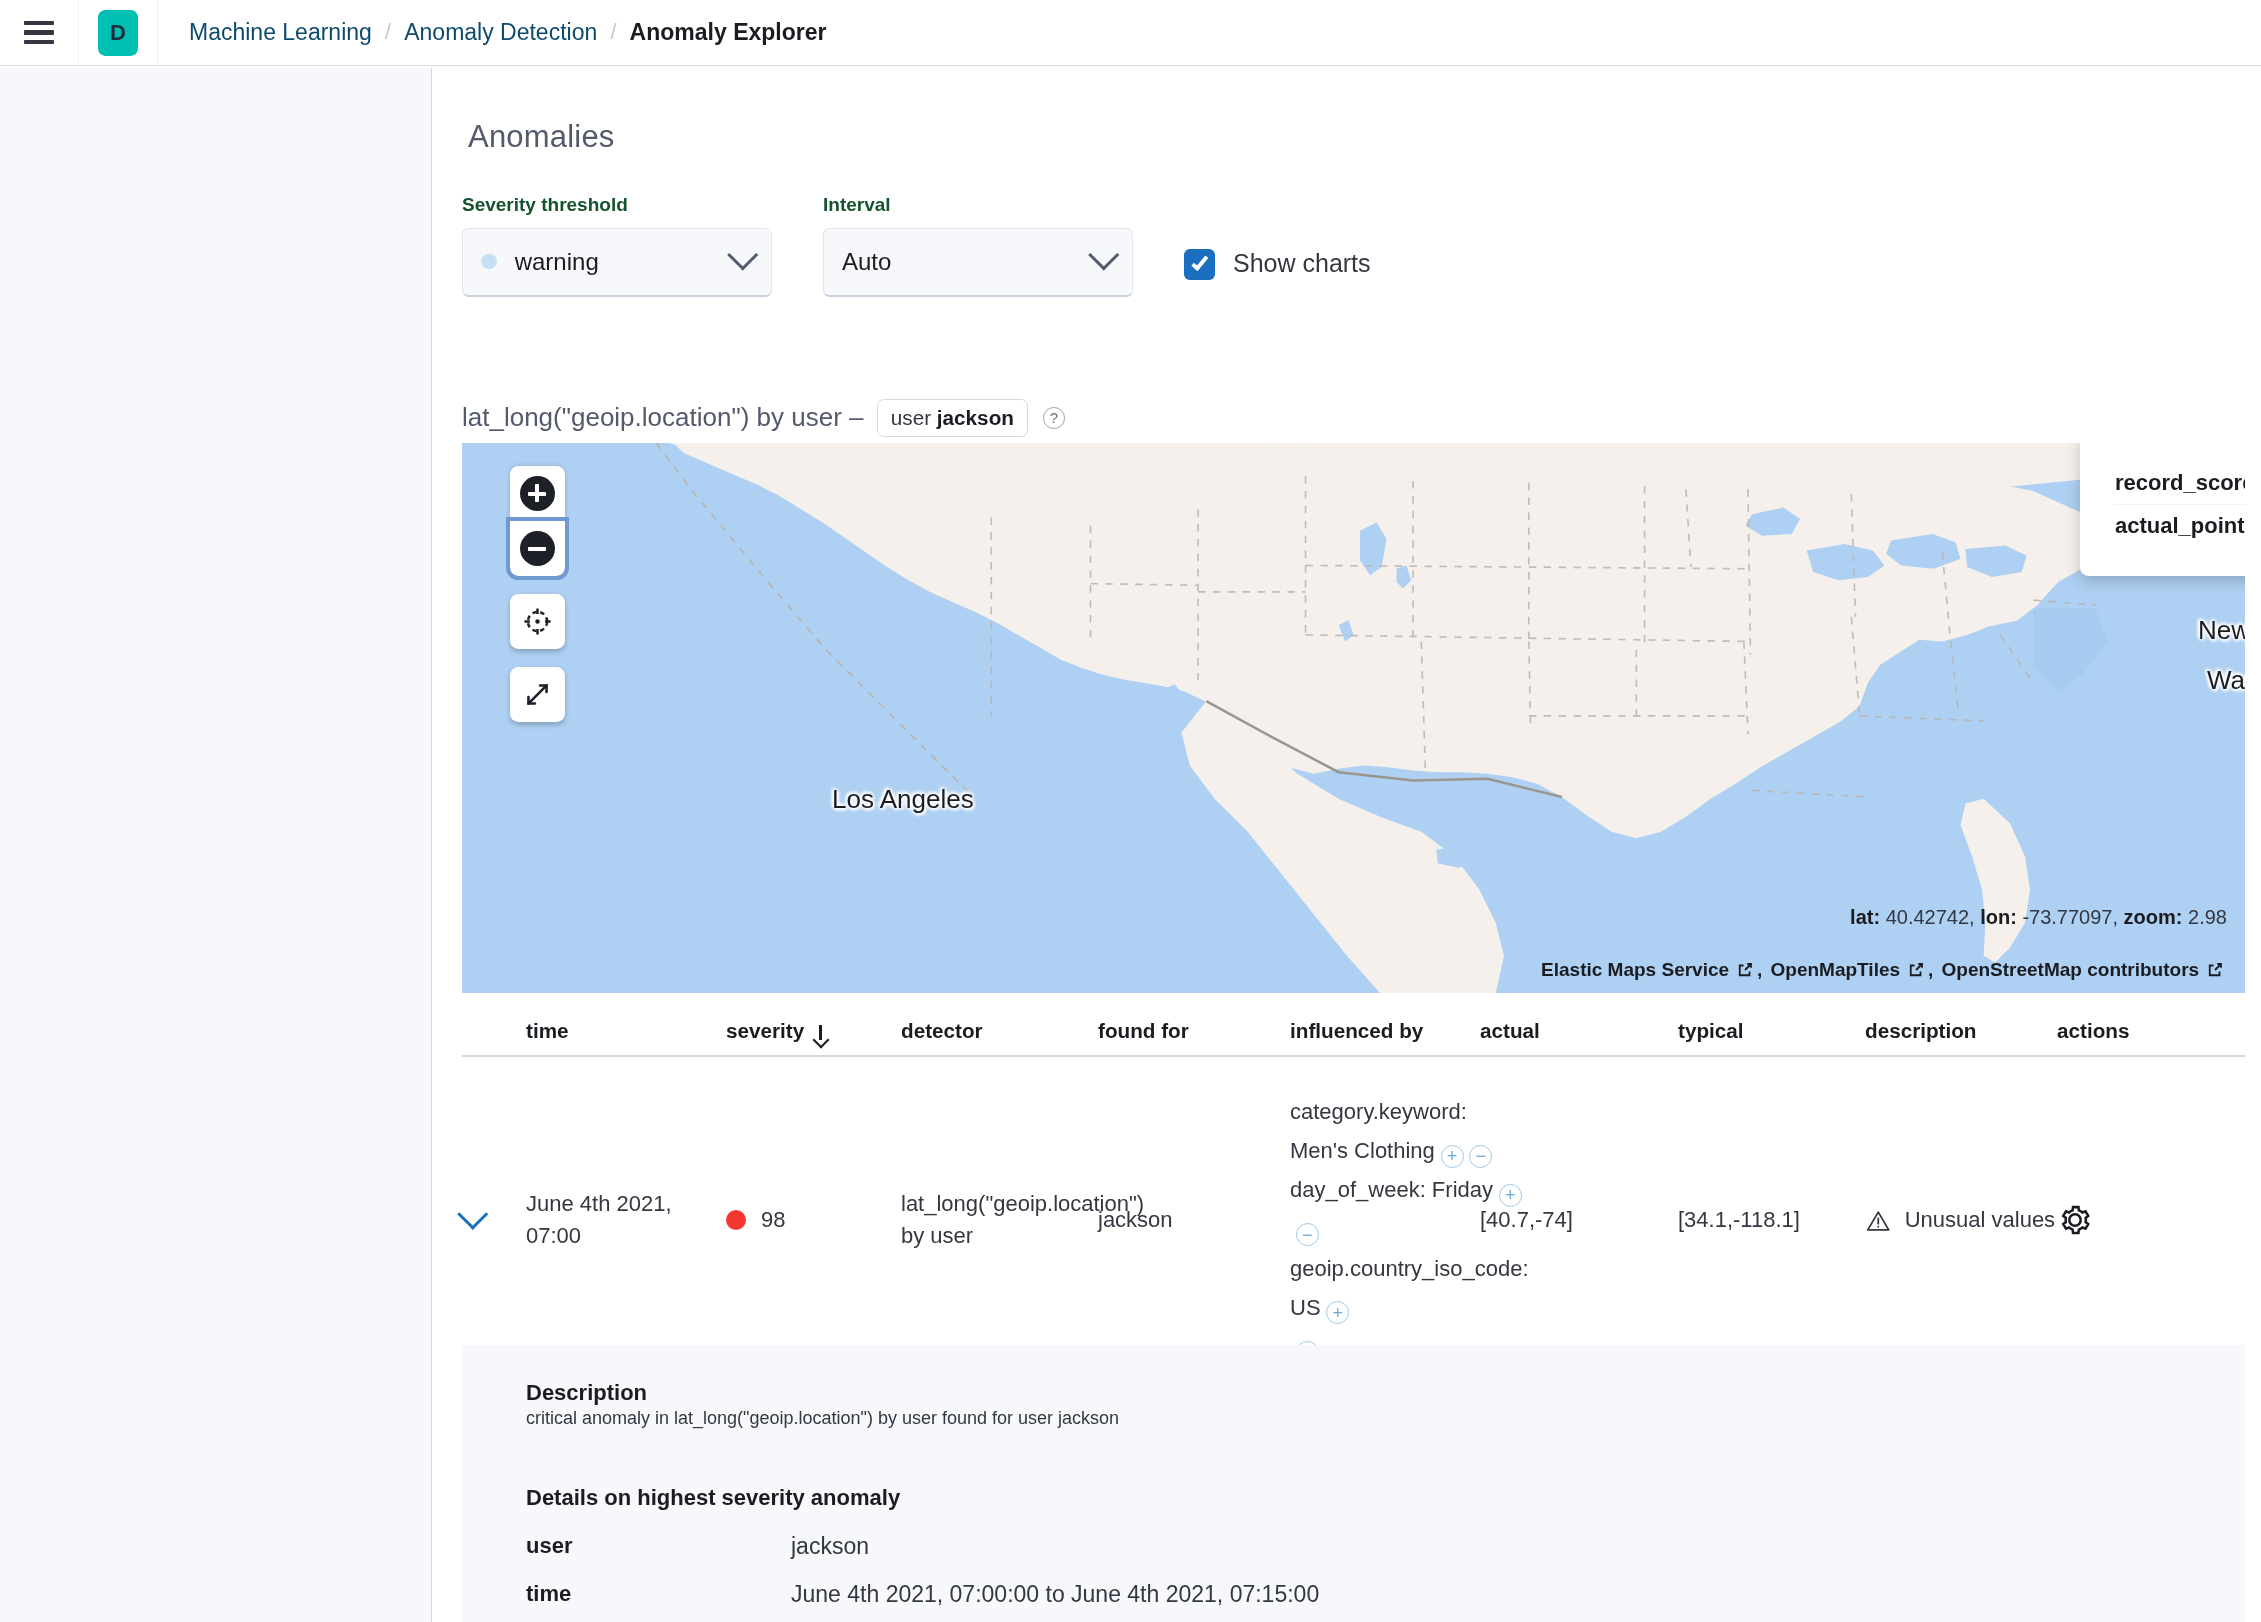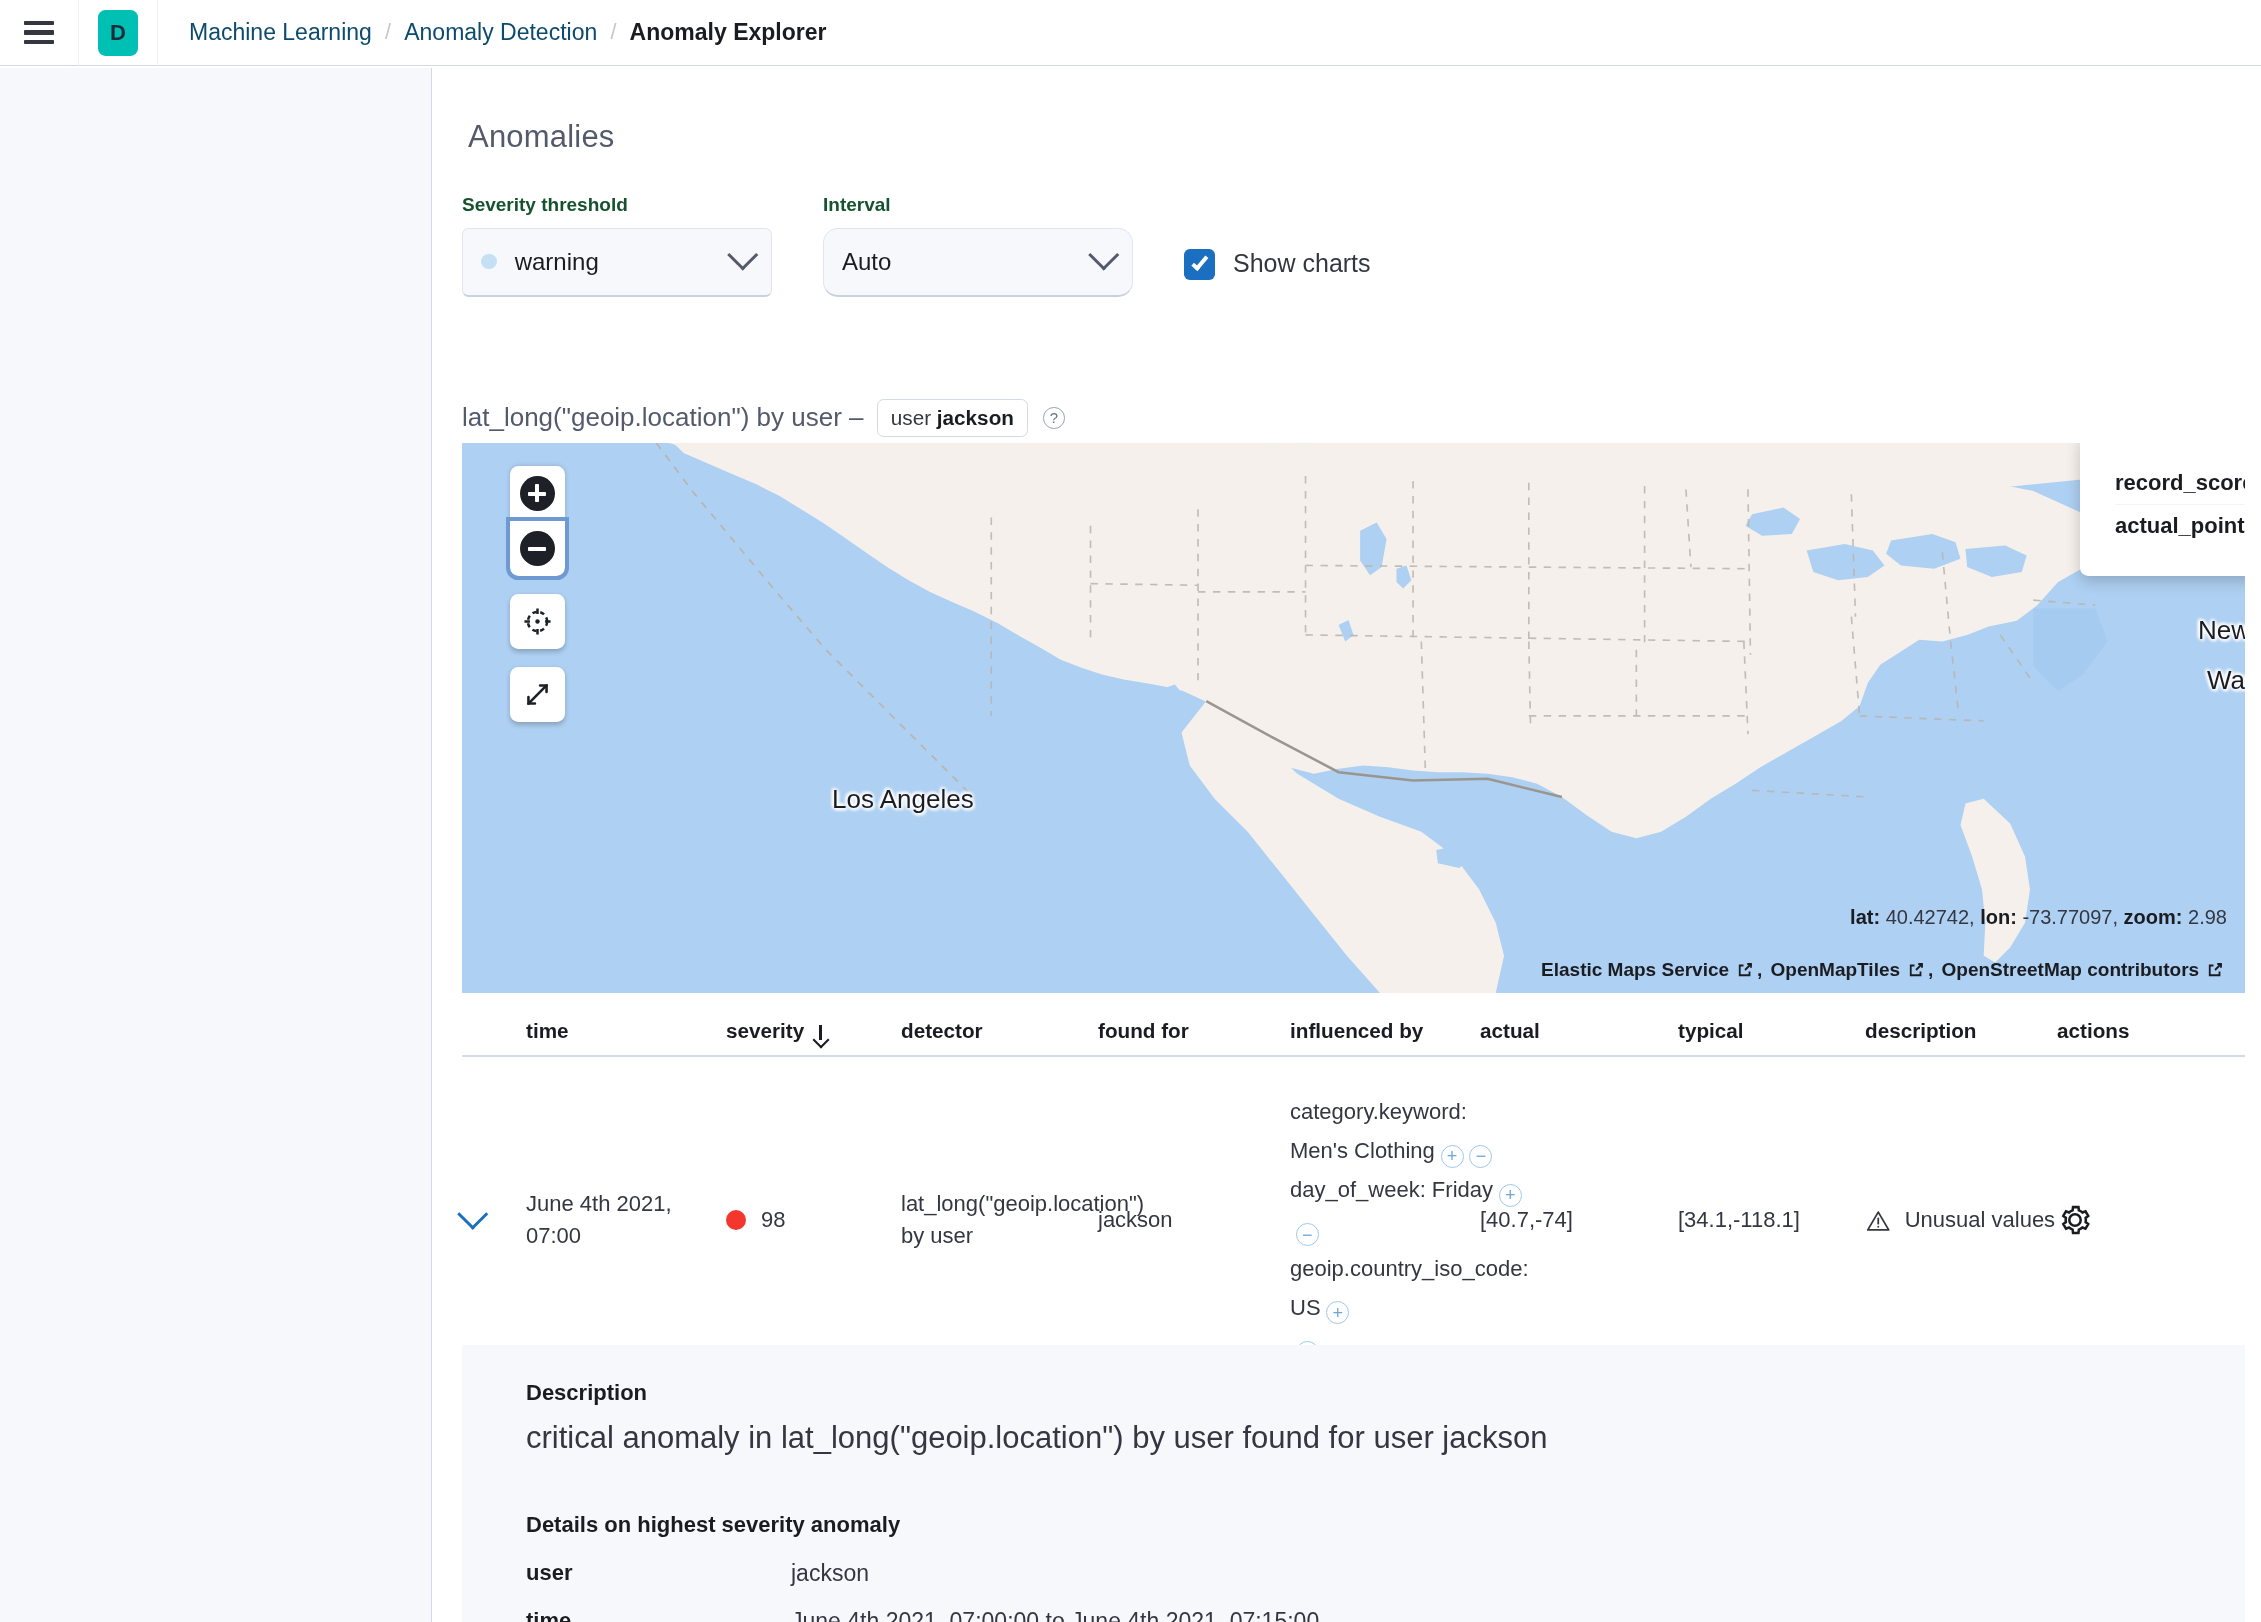--- a/index.html
+++ b/index.html
@@ -59,21 +59,21 @@
   .field-label { font-size: 19px; font-weight: bold; color: #14532d; margin-bottom: 11.6px; }
   .select-box {
     height: 69px; background: #f7f8fc;
     border: 0.8px solid #e2e5ee;
     border-bottom: 2.5px solid #c9d0de;
     border-radius: 6.6px;
     display: flex; align-items: center; padding: 0 18px;
     font-size: 24px; color: #1a1c21;
   }
   #severity-select { width: 310px; }
-  #interval-select { width: 310px; border-radius: 15px; }
+  #interval-select { width: 310px; }
   .sev-dot { width: 15.7px; height: 15.7px; border-radius: 50%; background: #c4e0f2; margin-right: 18px; }
   .chev {
     margin-left: auto; width: 21.5px; height: 21.5px;
     border-right: 3.3px solid #54596b; border-bottom: 3.3px solid #54596b;
     transform: rotate(45deg) translate(-5px,-5px);
   }
   #interval-group { margin-left: 51px; }
   #showcharts-group { display: flex; align-items: flex-start; margin-left: 51px; margin-bottom: 16.5px; }
   #showcharts-checkbox {
     width: 31px; height: 31px; border-radius: 5.8px; background: #1b6fc1;
@@ -214,21 +214,21 @@
     width: 26.5px; height: 23px; margin-right: 13.2px; flex: none;
     position: relative;
   }
 
   
   #details {
     position: absolute; left: 28px; top: 1277px; width: 1783px; height: 347px;
     background: #f7f8fc; padding: 35px 64px;
   }
   #details .sec-title { font-size: 22px; font-weight: bold; color: #1a1c21; }
-  #details .sec-body { font-size: 31px; color: #343741; margin-top: 14px; }
+  #details .sec-body { font-size: 18px; color: #343741; margin-top: 2px; }
   #details-list { margin-top: 56px; }
   .dl-row { display: flex; margin-top: 21.5px; }
   .dl-key { width: 265px; font-size: 22px; font-weight: bold; color: #1a1c21; }
   .dl-val { font-size: 23px; color: #343741; }
 </style>
 </head>
 <body>
 
 <div id="topnav">
   <div class="nav-cell" id="hamburger-btn">

